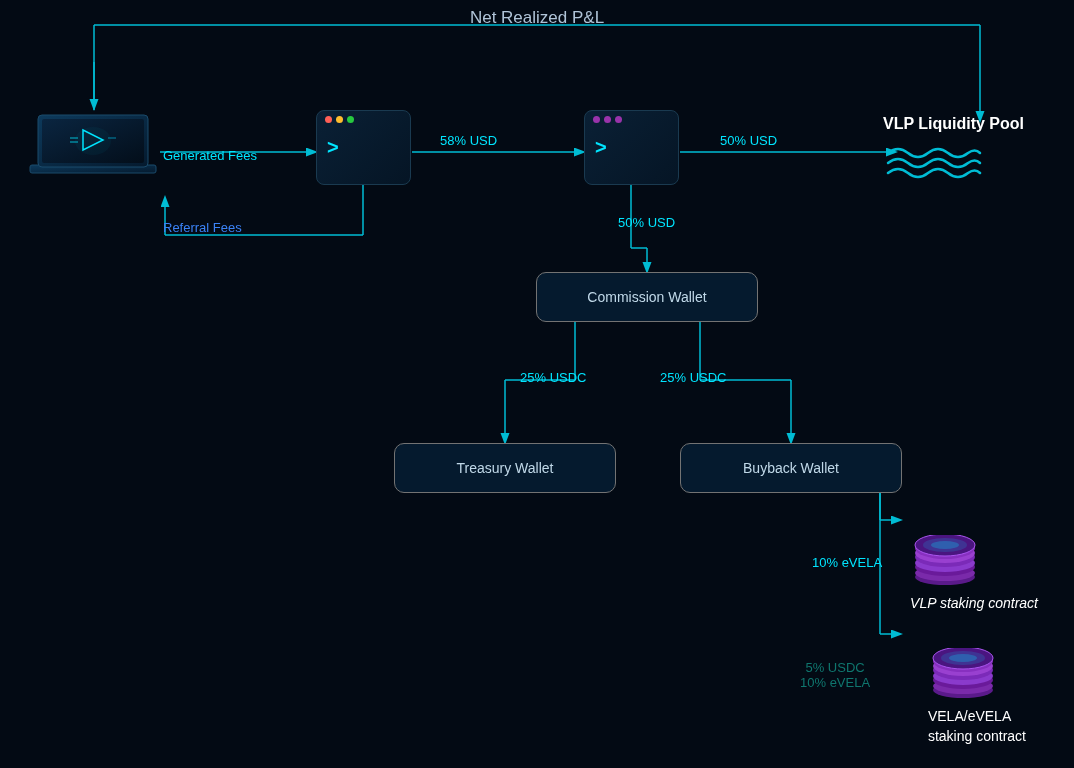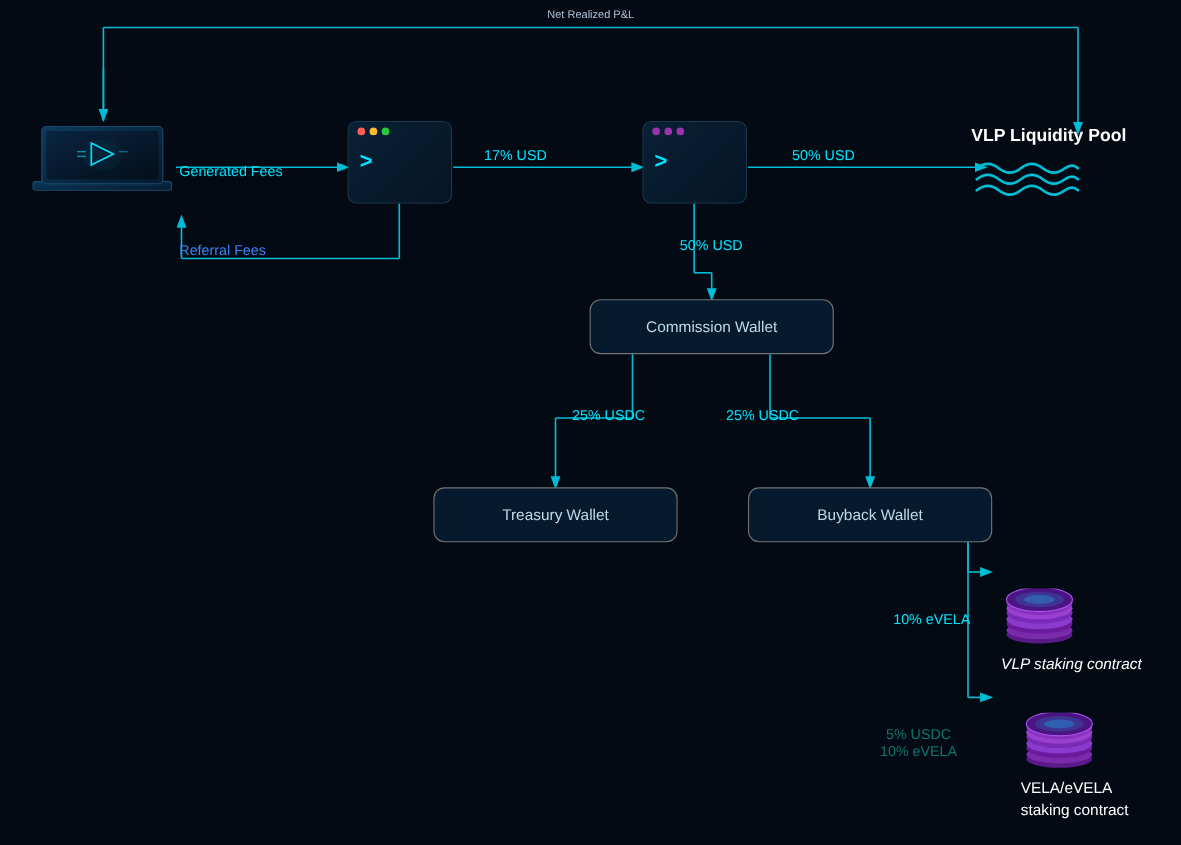--- a/index.html
+++ b/index.html
@@ -157,21 +157,21 @@
       right: 48px;
       top: 648px;
     }
 
     .net-realized {
       position: absolute;
       top: 8px;
       left: 50%;
       transform: translateX(-50%);
       color: #b0c4d8;
-      font-size: 10px;
+      font-size: 17px;
     }
 
     .generated-fees-label {
       position: absolute;
       top: 148px;
       left: 163px;
       color: #00e5ff;
       font-size: 13px;
     }
     .referral-fees-label {
@@ -385,21 +385,21 @@
       <ellipse cx="35" cy="13" rx="30" ry="11" fill="#8830c0"></ellipse>
       <ellipse cx="35" cy="10" rx="30" ry="11" fill="#4a1580" stroke="#aa55ee" stroke-width="1"></ellipse>
       <ellipse cx="35" cy="10" rx="22" ry="7" fill="#00e5ff" opacity="0.15"></ellipse>
       <ellipse cx="35" cy="10" rx="14" ry="4" fill="#00e5ff" opacity="0.25"></ellipse>
     </svg>
     <div class="staking-label">VELA/eVELA<br>staking contract</div>
   </div>
 
   <div class="generated-fees-label">Generated Fees</div>
   <div class="referral-fees-label">Referral Fees</div>
-  <div class="usd-100-label">17% USD</div>
+  <div class="usd-100-label">58% USD</div>
   <div class="usd-50-right-label">50% USD</div>
   <div class="usd-50-down-label">50% USD</div>
   <div class="usdc-25-left-label">25% USDC</div>
   <div class="usdc-25-right-label">25% USDC</div>
   <div class="evela-10-label">10% eVELA</div>
   <div class="usdc-evela-label" style="white-space:pre-line;">5% USDC
 10% eVELA</div>
 
 </div>
 

